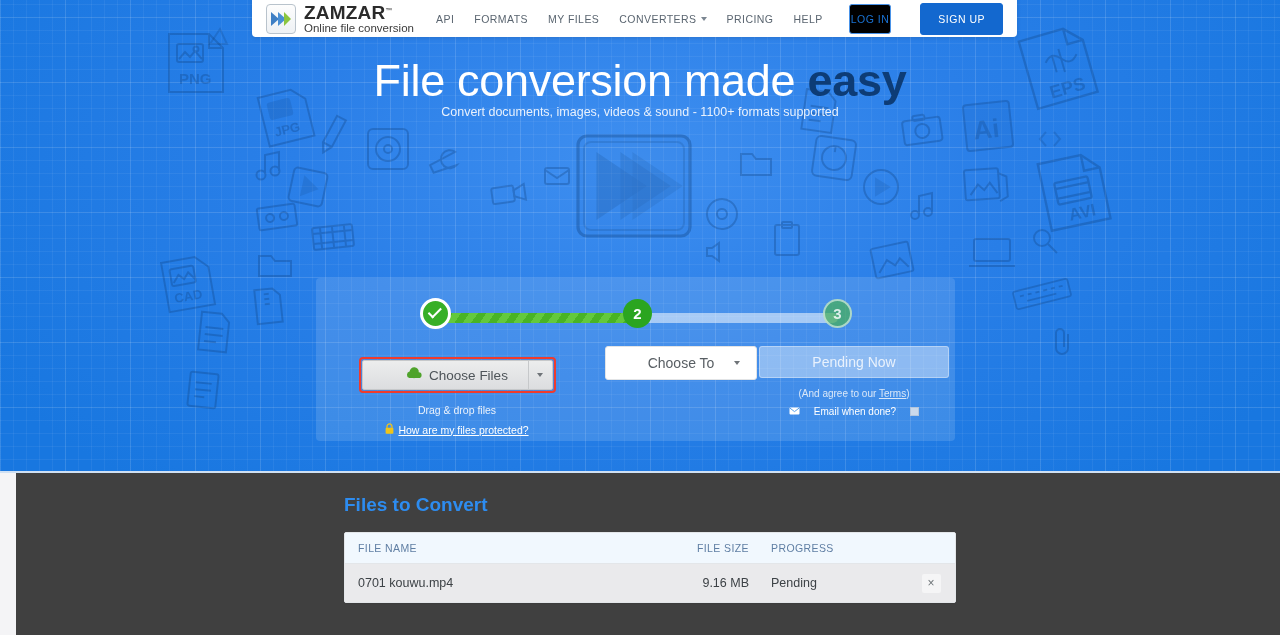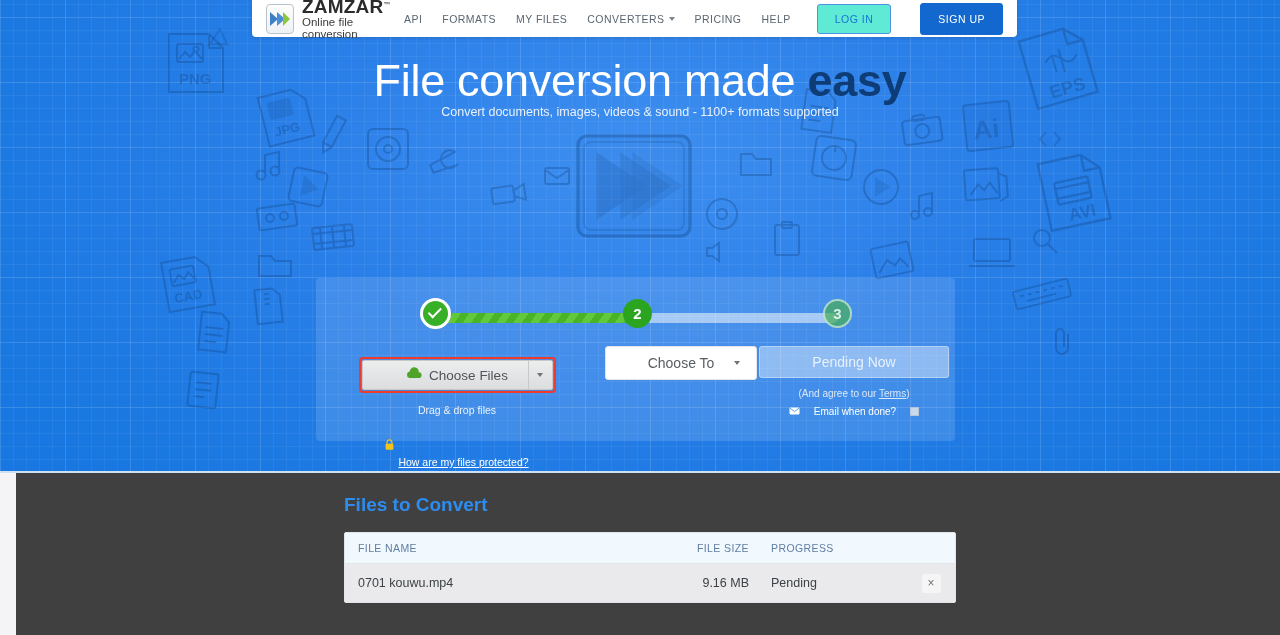--- a/index.html
+++ b/index.html
@@ -84,22 +84,22 @@
   }
   .caret-dn {
     width: 0; height: 0;
     border-left: 3.5px solid transparent;
     border-right: 3.5px solid transparent;
     border-top: 4px solid #7b8691;
     display: inline-block;
   }
   .btn-login {
     font-size: 10.5px; letter-spacing: .5px; color: #1a73d4;
-    border: 1px solid #4a93e8; background: #5eead4;
-    border-radius: 3px; padding: 8px 17px; cursor: pointer;
+    border: 1px solid #4a93e8; background: #000000;
+    border-radius: 3px; padding: 8px 1px; cursor: pointer;
     margin-left: 6px; white-space: nowrap;
   }
   .btn-signup {
     font-size: 10.5px; letter-spacing: .5px; color: #fff;
     border: 1px solid #1368cf; background: #1368cf;
     border-radius: 3px; padding: 9px 17px; cursor: pointer;
     margin-left: 9px; white-space: nowrap;
   }
 
   
@@ -190,21 +190,21 @@
     border-right: 3.5px solid transparent;
     border-top: 4.5px solid #6f7478;
   }
   .hint {
     font-size: 10.5px; color: #eaf2fc; margin-top: 8px;
   }
   .protect {
     font-size: 10.5px; color: #ffffff; margin-top: 7px;
     display: flex; align-items: center; justify-content: center; gap: 4px;
   }
-  .protect u { text-decoration: underline; cursor: pointer; margin-top: 33px; }
+  .protect u { text-decoration: underline; cursor: pointer; }
 
   .convert-to {
     width: 152px; height: 34px; margin: 0 auto;
     background: #ffffff; border: 1px solid #e2e4e6; border-radius: 3px;
     display: flex; align-items: center; justify-content: center;
     font-size: 14px; color: #585e63; cursor: pointer; position: relative;
   }
   .convert-to .tiny-caret { position: absolute; right: 16px; }
 
   .convert-now {

